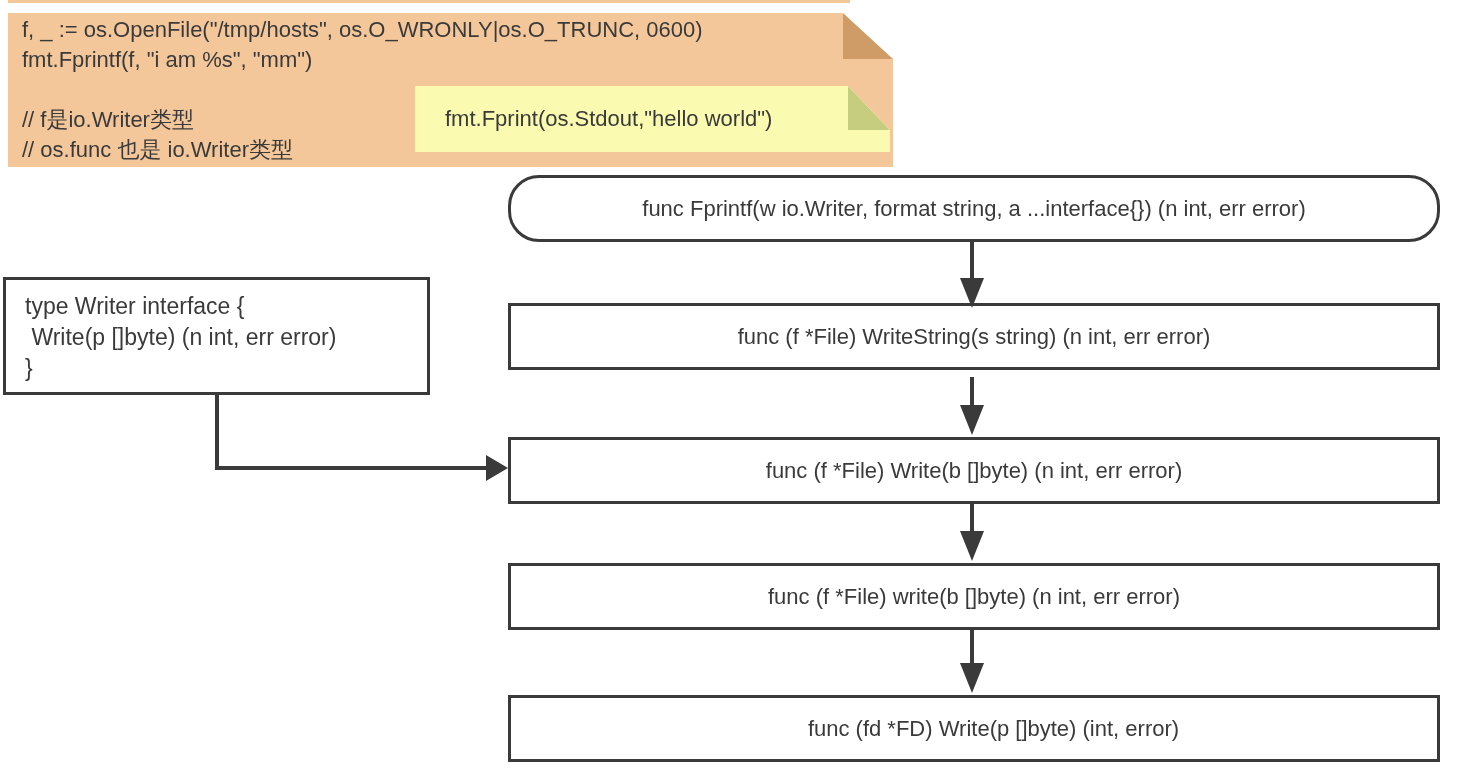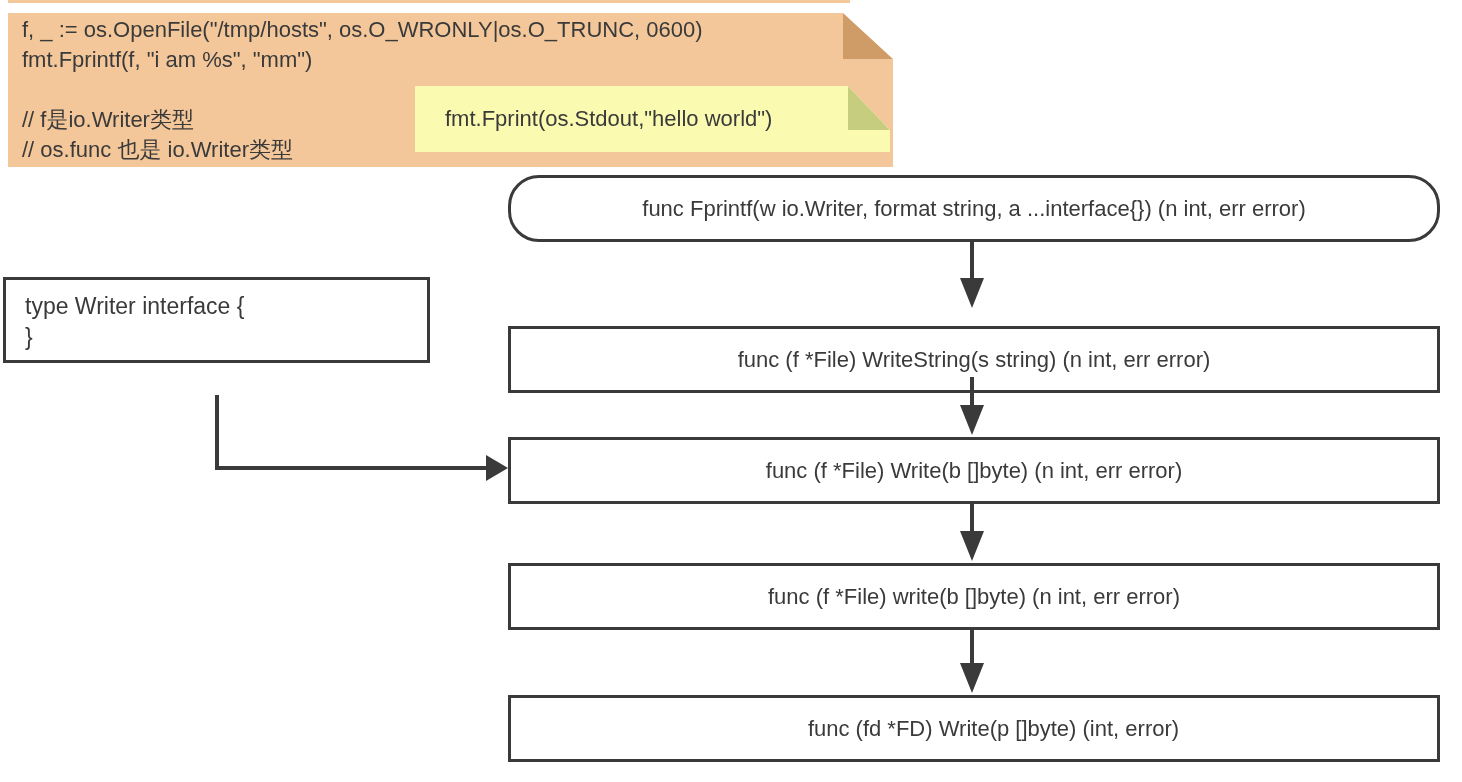--- a/index.html
+++ b/index.html
@@ -66,39 +66,39 @@
   .note-yellow .note-body {
     position: absolute;
     left: 30px; top: 0; bottom: 0; right: 0;
     display: flex; align-items: center;
     font-size: 22px; white-space: pre;
   }
 
   
   .iface-box {
     position: absolute;
-    left: 3px; top: 277px; width: 427px; height: 86px;
+    left: 3px; top: 277px; width: 427px; height: 118px;
     border: 3px solid var(--ink);
     background: #ffffff;
     padding: 11px 0 16px 19px;
     font-size: 23px; line-height: 31px;
   }
   .iface-box .iline { white-space: pre; }
 
   
   .flow-box {
     position: absolute;
     left: 508px; width: 932px; height: 67px;
     border: 3px solid var(--ink);
     background: #ffffff;
     display: flex; align-items: center; justify-content: center;
     font-size: 22px; white-space: pre;
   }
   .fb0 { top: 175px; border-radius: 31px; }
-  .fb1 { top: 326px; }
+  .fb1 { top: 303px; }
   .fb2 { top: 437px; }
   .fb3 { top: 563px; }
   .fb4 { top: 695px; padding-left: 39px; }
 
   
   .vline { position: absolute; width: 4px; background: var(--ink); }
   .hline { position: absolute; height: 4px; background: var(--ink); }
   .head-down {
     position: absolute; width: 0; height: 0;
     border-left: 12px solid transparent;
@@ -141,20 +141,21 @@
     </div>
   </div>
 
   <div class="note-yellow">
     <div class="fold"></div>
     <div class="note-body">fmt.Fprint(os.Stdout,"hello world")</div>
   </div>
 
   <div class="iface-box">
     <div class="iline">type Writer interface {</div>
+    <div class="iline"> Write(p []byte) (n int, err error)</div>
     <div class="iline">}</div>
   </div>
 
   <div class="flow-box fb0">func Fprintf(w io.Writer, format string, a ...interface{}) (n int, err error)</div>
   <div class="flow-box fb1">func (f *File) WriteString(s string) (n int, err error)</div>
   <div class="flow-box fb2">func (f *File) Write(b []byte) (n int, err error)</div>
   <div class="flow-box fb3">func (f *File) write(b []byte) (n int, err error)</div>
   <div class="flow-box fb4">func (fd *FD) Write(p []byte) (int, error)</div>
 
   <div class="vline v1l"></div>

